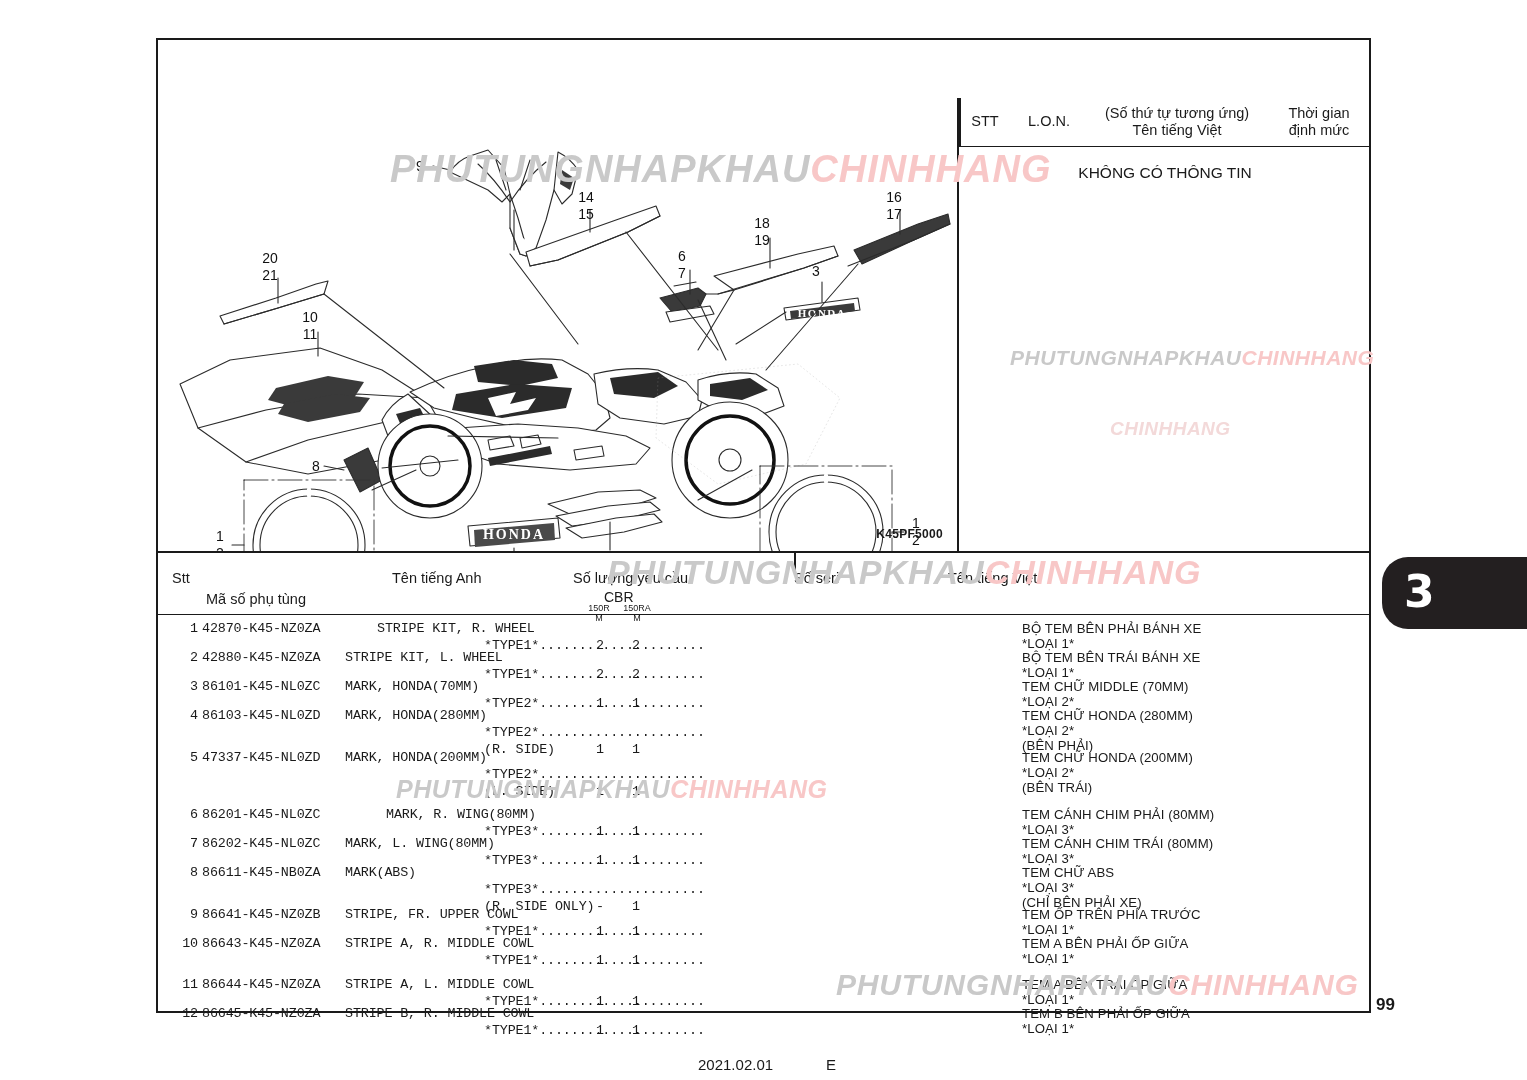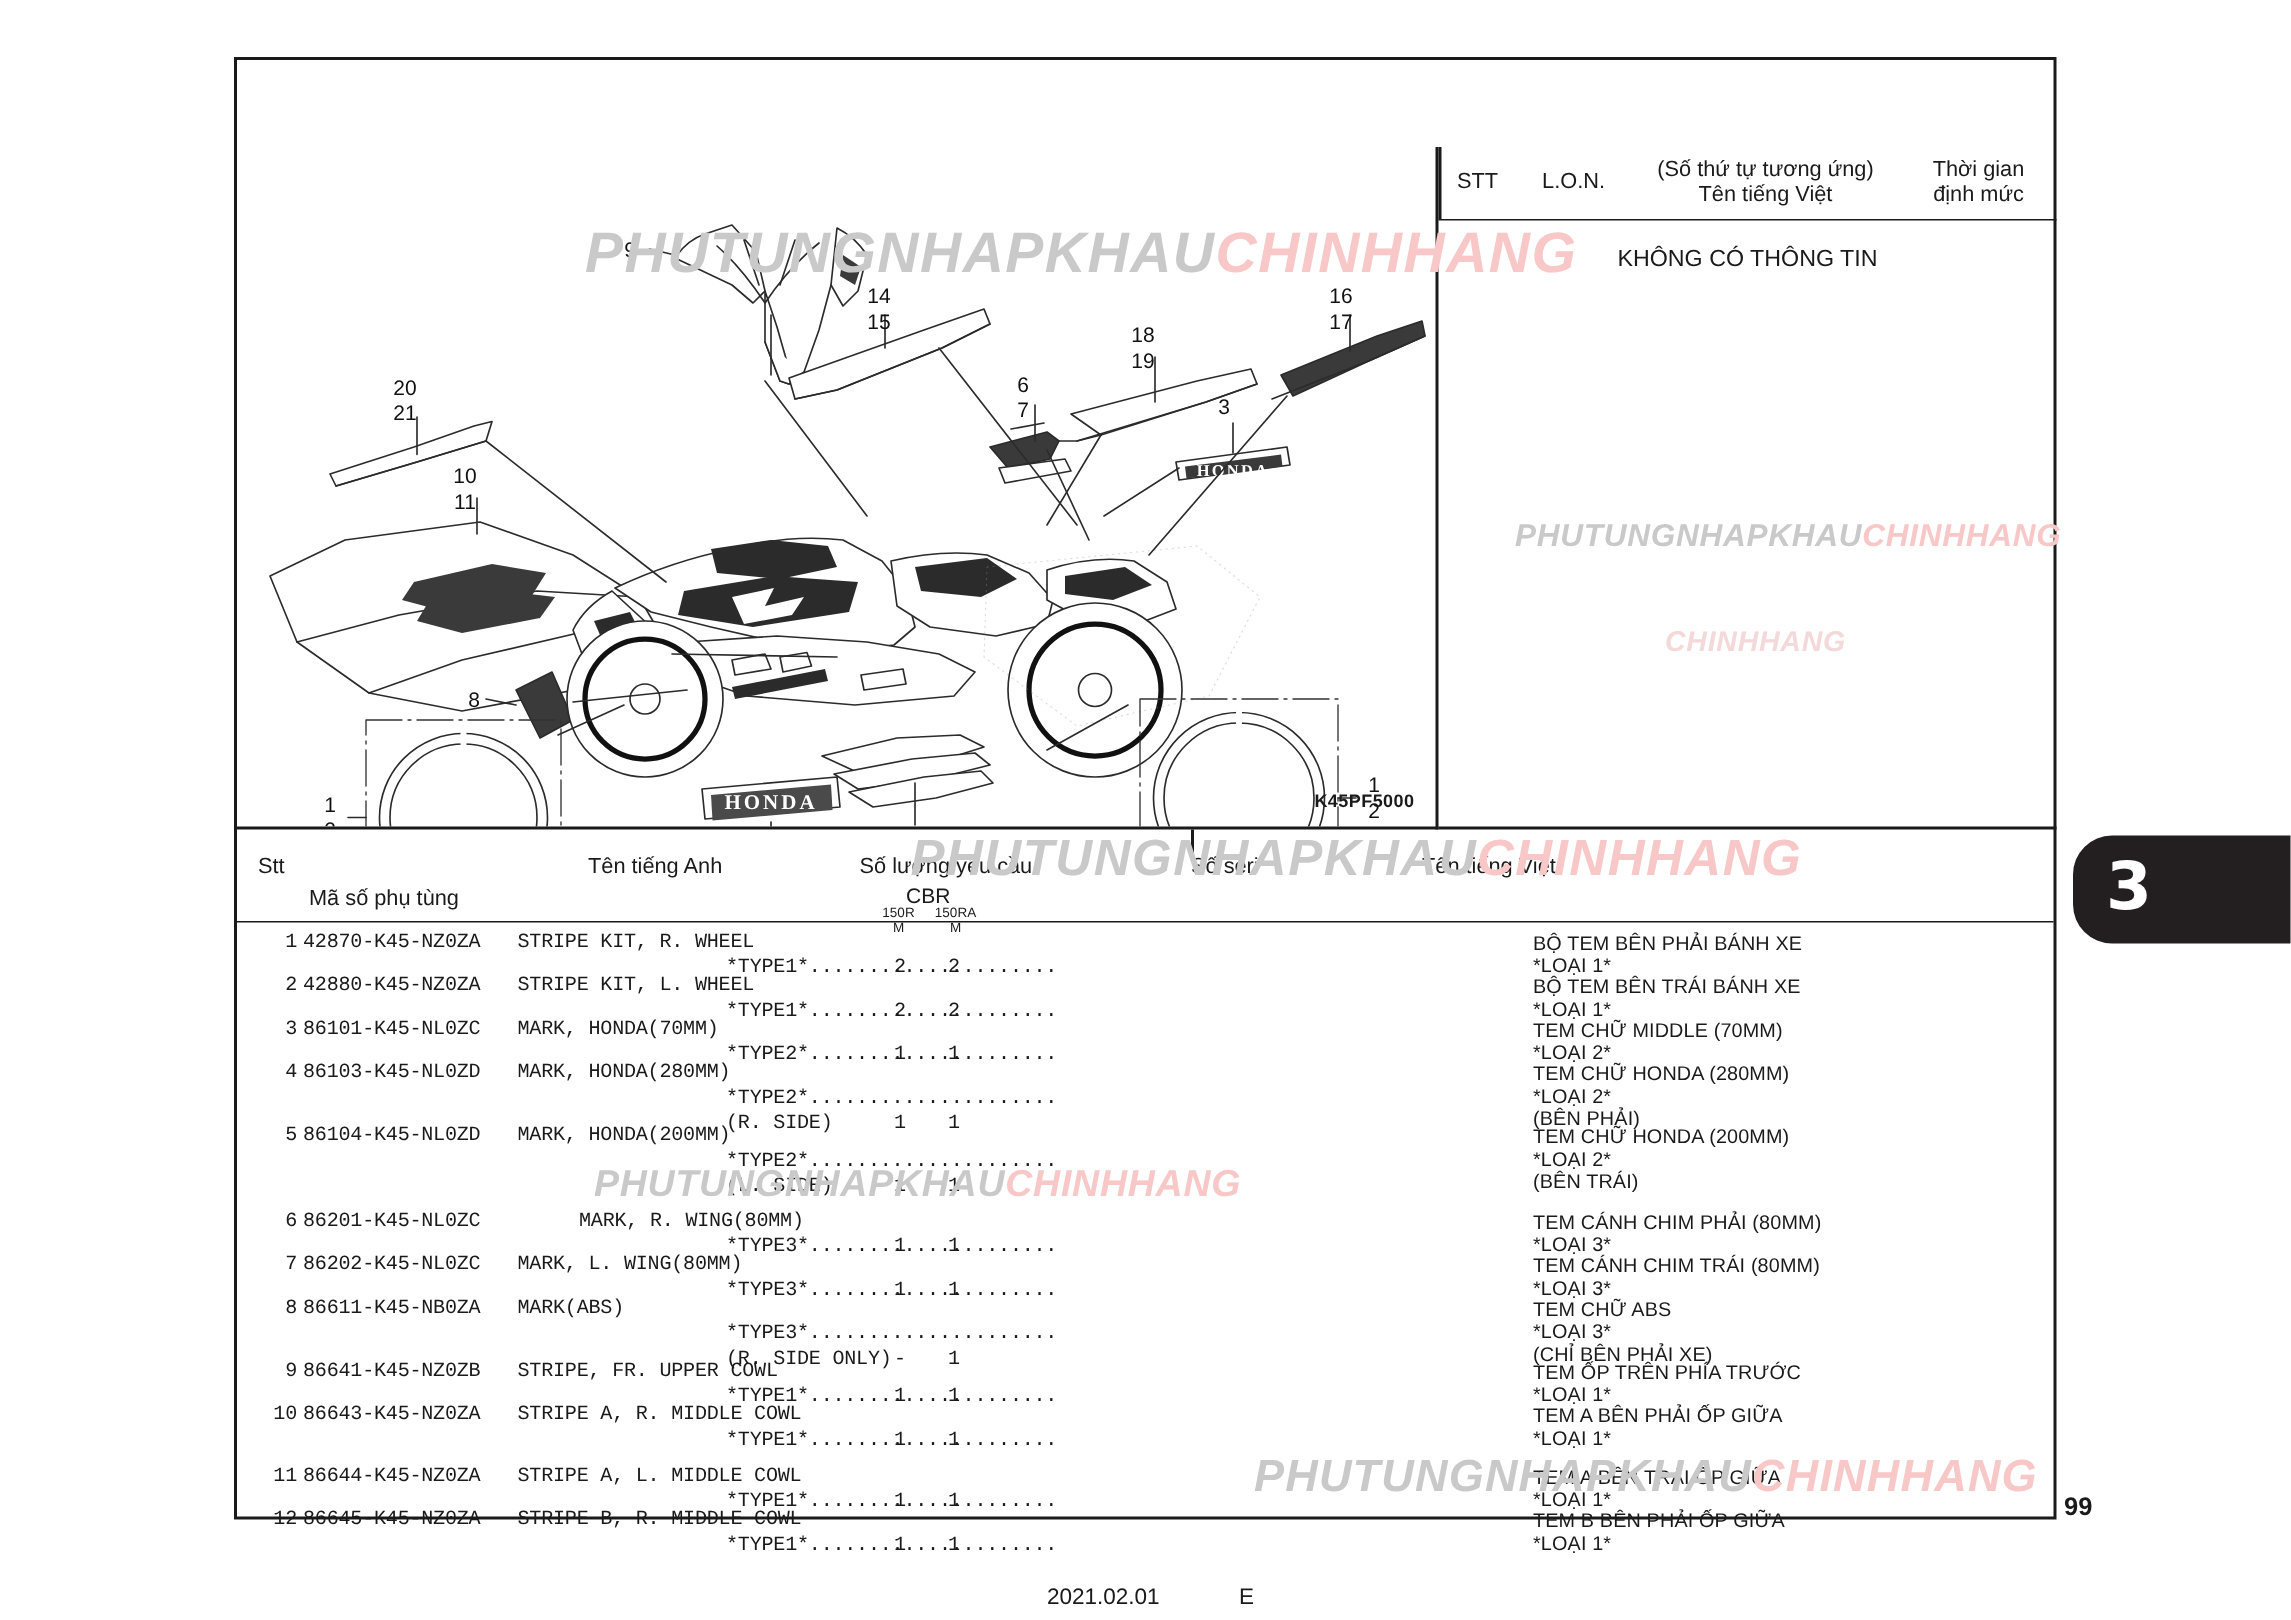--- a/index.html
+++ b/index.html
@@ -295,21 +295,21 @@
       <div>M</div>
     </div>
     <div class="th" id="th-seri">Số seri</div>
     <div class="th" id="th-vi">Tên tiếng Việt</div>
   </div>
 
   <div id="rows-area">
       <div class="prow" style="top: 6px; height: 34px;">
         <div class="mono p-no" style="top: 0px;">1</div>
         <div class="mono p-code" style="top: 0px;">42870-K45-NZ0ZA</div>
-        <div class="mono p-en" style="top: 0px;">STRIPE KIT, R. WHEEL</div>
+        <div class="mono p-en" style="top: 0px; margin-left: 32px;">STRIPE KIT, R. WHEEL</div>
         <div class="mono p-type" style="top: 17px;">*TYPE1*.....................</div>
         <div class="mono p-q1" style="top: 17px;">2</div>
         <div class="mono p-q2" style="top: 17px;">2</div>
         <div class="p-vi" style="top: 0px;">BỘ TEM BÊN PHẢI BÁNH XE</div>
         <div class="p-vi" style="top: 15px;">*LOẠI 1*</div>
       </div>
       <div class="prow" style="top: 35px; height: 34px;">
         <div class="mono p-no" style="top: 0px;">2</div>
         <div class="mono p-code" style="top: 0px;">42880-K45-NZ0ZA</div>
         <div class="mono p-en" style="top: 0px;">STRIPE KIT, L. WHEEL</div>
@@ -336,21 +336,21 @@
         <div class="mono p-type" style="top: 17px;">*TYPE2*.....................</div>
         <div class="mono p-sub" style="top: 34px;">(R. SIDE)</div>
         <div class="mono p-q1" style="top: 34px;">1</div>
         <div class="mono p-q2" style="top: 34px;">1</div>
         <div class="p-vi" style="top: 0px;">TEM CHỮ HONDA (280MM)</div>
         <div class="p-vi" style="top: 15px;">*LOẠI 2*</div>
         <div class="p-vi" style="top: 30px;">(BÊN PHẢI)</div>
       </div>
       <div class="prow" style="top: 135px; height: 51px;">
         <div class="mono p-no" style="top: 0px;">5</div>
-        <div class="mono p-code" style="top: 0px;">86104-K45-NL0ZD</div>
+        <div class="mono p-code" style="top: 0px;">47337-K45-NL0ZD</div>
         <div class="mono p-en" style="top: 0px;">MARK, HONDA(200MM)</div>
         <div class="mono p-type" style="top: 17px;">*TYPE2*.....................</div>
         <div class="mono p-sub" style="top: 34px;">(L. SIDE)</div>
         <div class="mono p-q1" style="top: 34px;">1</div>
         <div class="mono p-q2" style="top: 34px;">1</div>
         <div class="p-vi" style="top: 0px;">TEM CHỮ HONDA (200MM)</div>
         <div class="p-vi" style="top: 15px;">*LOẠI 2*</div>
         <div class="p-vi" style="top: 30px;">(BÊN TRÁI)</div>
       </div>
       <div class="prow" style="top: 192px; height: 34px;">

